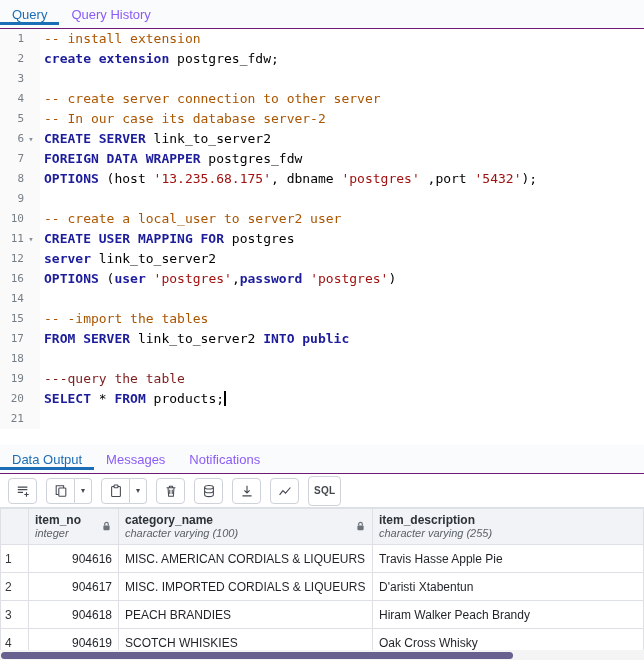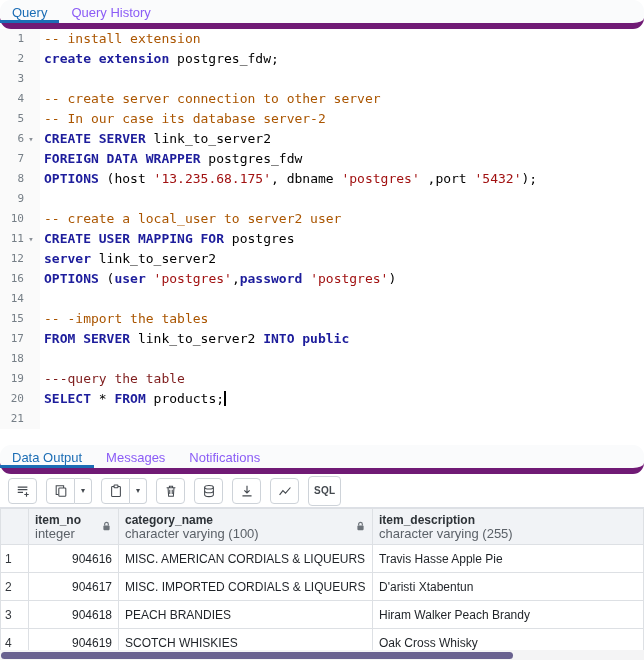--- a/index.html
+++ b/index.html
@@ -1,22 +1,22 @@
 <!DOCTYPE html>
 <html><head>
 <meta charset="utf-8">
 <style>
   * { margin:0; padding:0; box-sizing:border-box; }
   html,body { width:644px; height:660px; overflow:hidden; background:#fff;
               font-family:"Liberation Sans", sans-serif; }
   .app { width:644px; height:660px; display:flex; flex-direction:column; }
 
   
-  .tabbar { flex:0 0 29px; display:flex; align-items:flex-end; background:#fafbfc;
-            border-bottom:6px solid #701a75;border-radius:11px; }
+  .tabbar { flex:0 0 29px; display:flex; align-items:center; background:#fafbfc;
+            border-bottom:1px solid #701a75; }
   .tab { display:flex; align-items:center; padding:0 12px; font-size:13px; color:#8b5cf6;
          border-bottom:3px solid transparent; padding-top:3px; cursor:pointer; white-space:nowrap; }
   .tab.active { color:#1b6db5; border-bottom-color:#1b6db5; }
 
   
   .editor { flex:0 0 416px; overflow:hidden; background:#fff;
             font-family:"DejaVu Sans Mono", monospace; font-size:13px; }
   .line { display:flex; height:20px; line-height:20px; }
   .gutter { flex:0 0 40px; display:flex; background:#fafafa; user-select:none; }
   .lnum { width:24px; text-align:right; font-size:11px; color:#767f87; line-height:20px; }
@@ -46,21 +46,21 @@
 
   
   .grid { flex:1 1 auto; overflow:hidden; background:#fff; }
   table { border-collapse:collapse; width:644px; table-layout:fixed;
           font-size:12px; color:#1f2328; }
   th, td { border:1px solid #dde0e4; padding:2px 6px; text-align:left;
            overflow:hidden; white-space:nowrap; vertical-align:middle; }
   thead th { background:#f1f3f6; height:36px; padding:3px 6px; }
   .hdr { display:flex; align-items:center; justify-content:space-between; }
   .col-name { display:block; font-weight:bold; font-size:12px; color:#2d3237; line-height:14px; }
-  .col-type { display:block; font-weight:normal; font-size:13px; color:#5b6168; line-height:13px; }
+  .col-type { display:block; font-weight:normal; font-size:11px; color:#5b6168; line-height:13px;font-style:italic; }
   .lock { display:flex; margin-left:4px; }
   tbody td { height:28px; }
   td.rownum { color:#33373c; padding-left:4px; }
   td.num { text-align:right; }
 
   
   .hscroll { flex:0 0 10px; background:#f4f4f5; position:relative; }
   .hthumb { position:absolute; left:1px; top:1.5px; height:7px; width:512px;
             background:#68618f; border-radius:4px; cursor:pointer; }
 </style>

